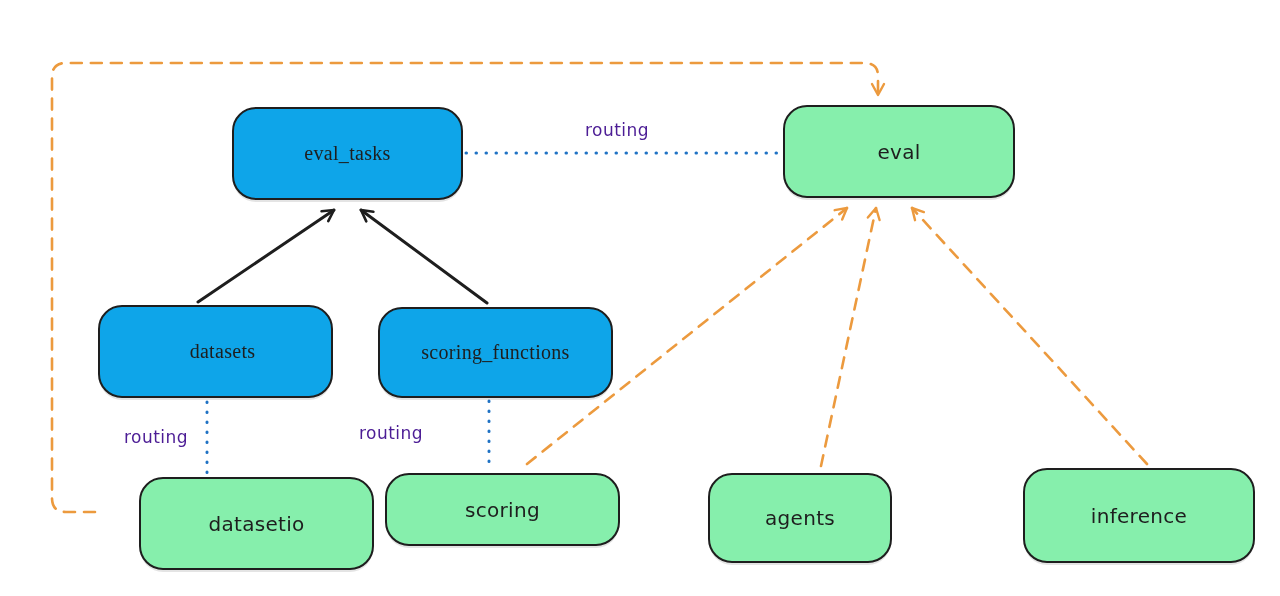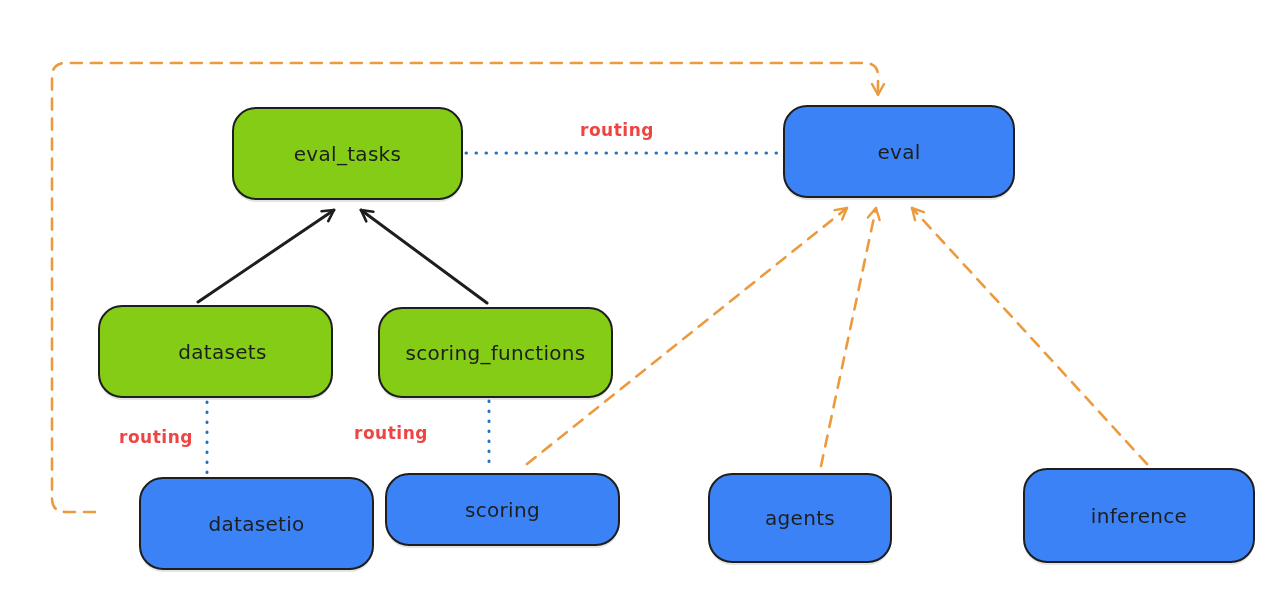--- a/index.html
+++ b/index.html
@@ -27,28 +27,28 @@
     border: 2.5px solid #1e1e1e;
     border-radius: 24px;
     display: flex;
     align-items: center;
     justify-content: center;
     font-size: 20px;
     color: #1e1e1e;
     letter-spacing: 0.3px;
     box-shadow: 0 3px 0 -1px rgba(30,30,30,0.12);
   }
-  .node.resource { background: #84cc16; }
-  .node.api      { background: #3b82f6; }
+  .node.resource { background: #0ea5e9; font-family: Liberation Serif, serif; }
+  .node.api      { background: #86efac; }
   .edge-label {
     position: absolute;
     transform: translate(-50%, -50%);
-    color: #ef4444;
+    color: #4c1d95;
     font-size: 17px;
-    font-weight: 700;
+    font-weight: 400;
     letter-spacing: 0.5px;
     white-space: nowrap;
   }
 </style>
 </head>
 <body>
 
 <div class="canvas">
 
   <svg class="connector-layer" viewBox="0 0 1280 596" xmlns="http://www.w3.org/2000/svg">

